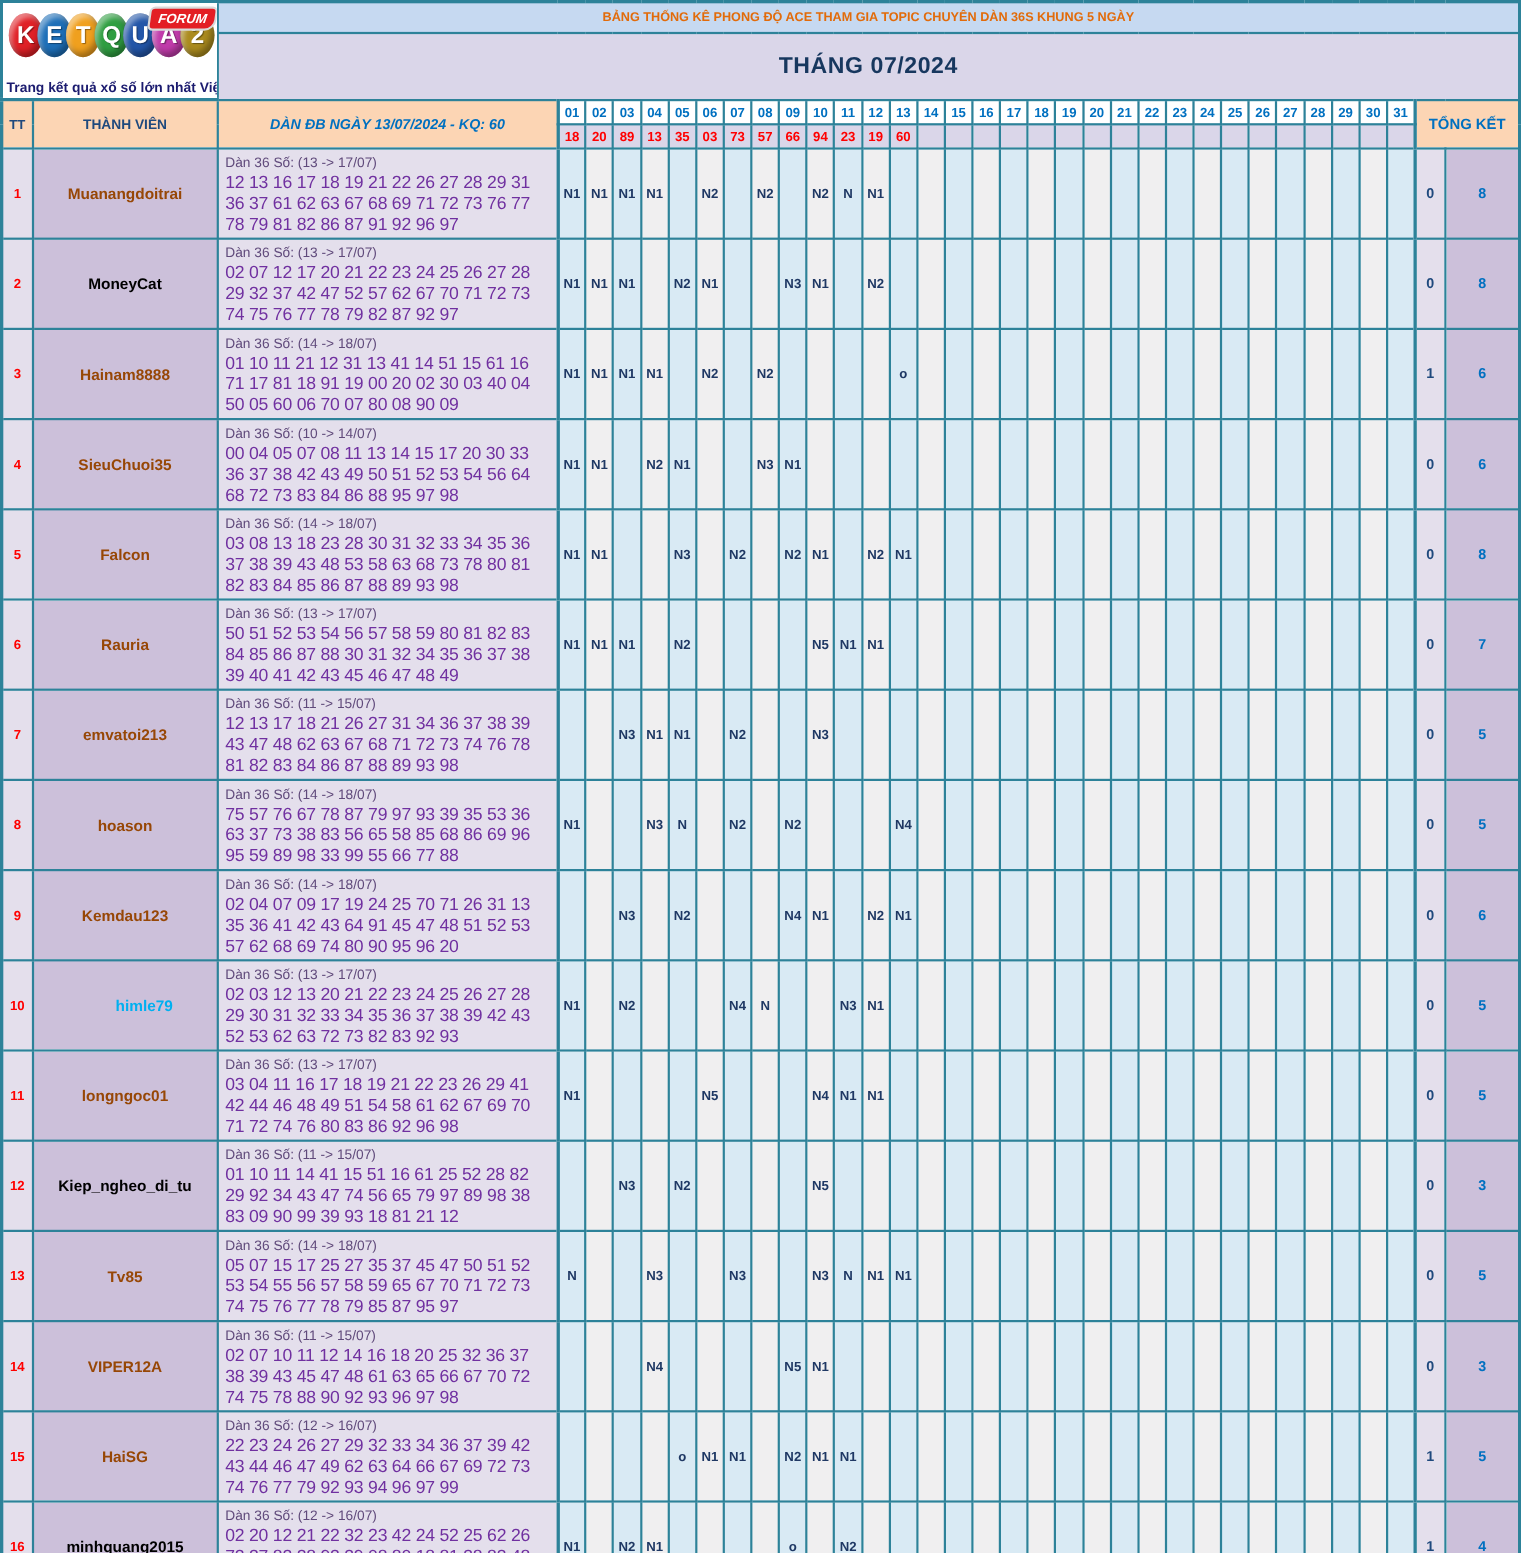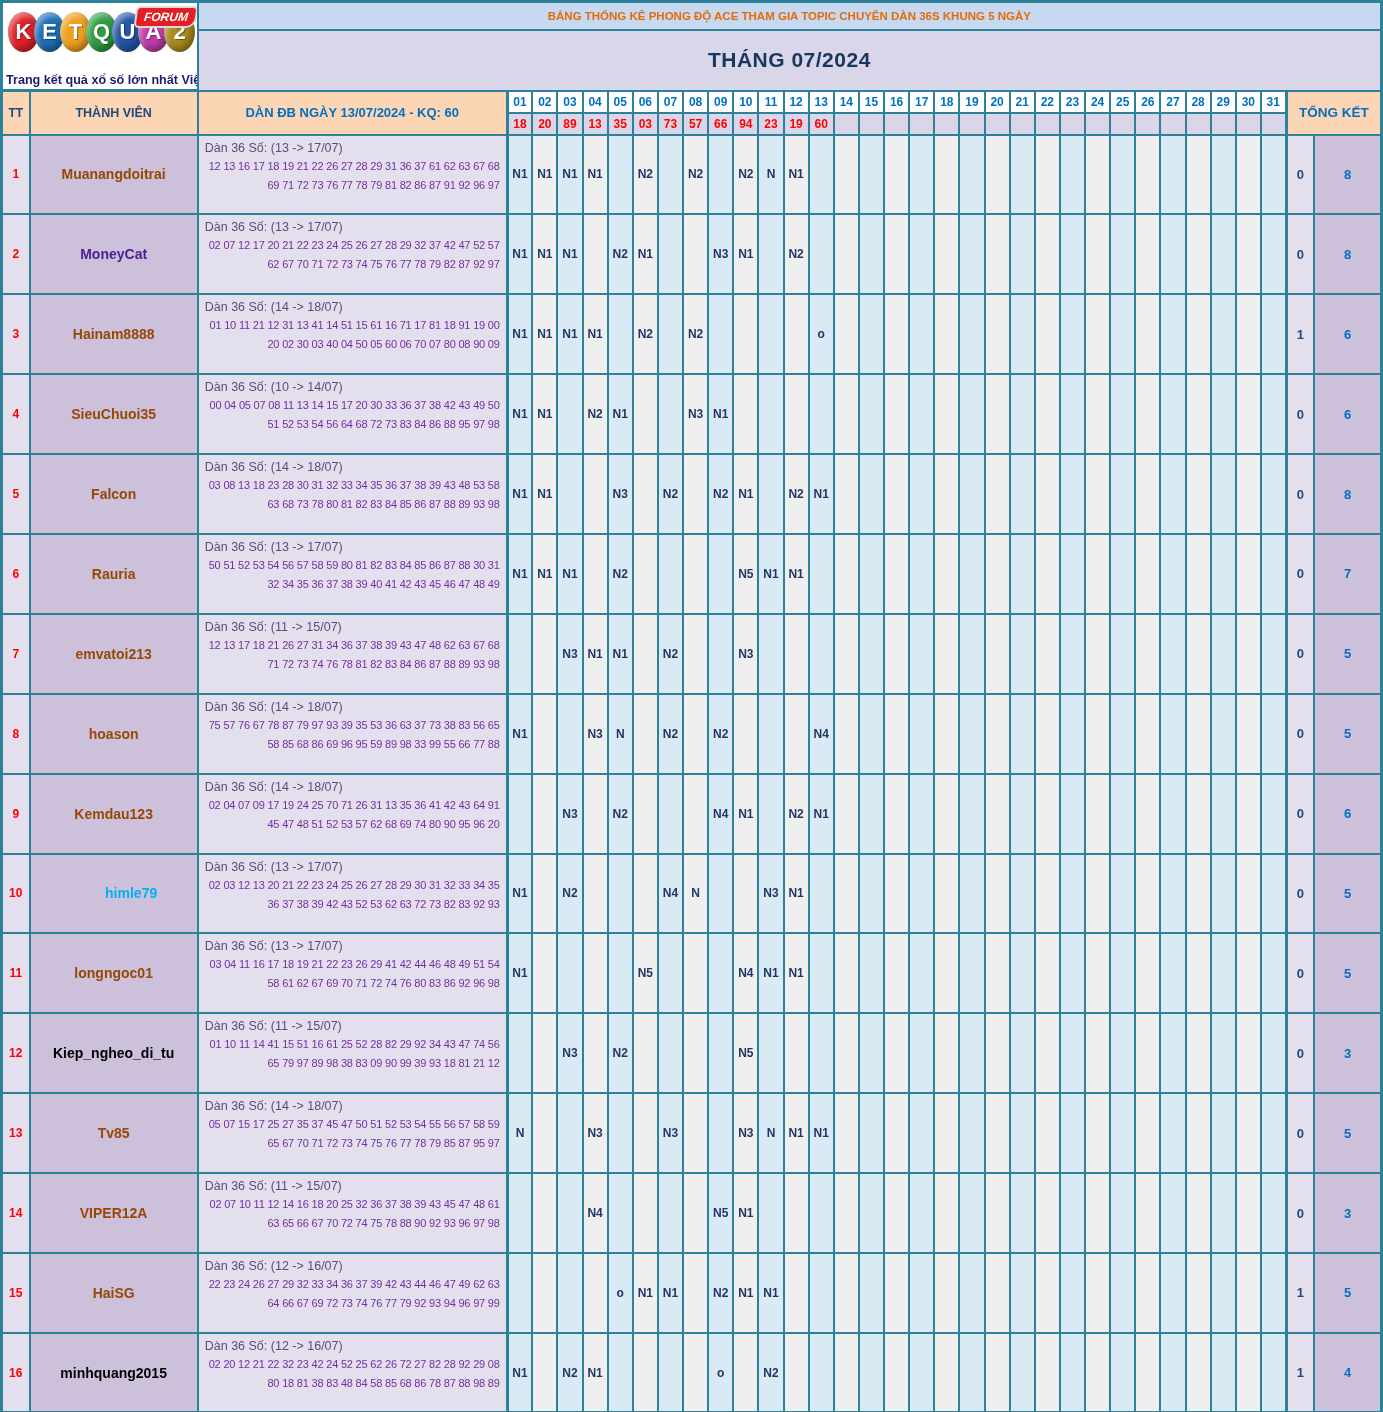--- a/index.html
+++ b/index.html
@@ -37,32 +37,32 @@
         font-weight:bold;font-size:12.6px;white-space:nowrap;}
 
   .banner-cell{background:var(--banner-bg);color:var(--banner-text);font-weight:bold;
         font-size:11.5px;text-align:center;}
   .month-cell{background:var(--month-bg);color:var(--month-text);font-weight:bold;
         font-size:21px;text-align:center;letter-spacing:.5px;}
 
   .h-tt,.h-member,.h-dan,.h-total{background:var(--header-bg);font-weight:bold;text-align:center;}
   .h-tt{color:var(--header-text-navy);font-size:12px;}
   .h-member{color:var(--header-text-navy);font-size:12.5px;}
-  .h-dan{color:var(--header-text-blue);font-size:13px;border-right:3px solid var(--border);}
+  .h-dan{color:var(--header-text-blue);font-size:13px;border-right:3px solid var(--border);font-style:italic;}
   .h-total{color:var(--header-text-blue);font-size:13.5px;border-left:3px solid var(--border);}
   .day-h{background:#ffffff;color:var(--day-header-text);font-weight:bold;font-size:12px;text-align:center;}
   .result-cell{background:var(--result-bg);color:var(--result-text);font-weight:bold;
         font-size:12px;text-align:center;}
 
   .tt-cell{background:var(--tt-bg);color:var(--tt-text);font-weight:bold;font-size:12px;text-align:center;}
   .member-cell{background:var(--member-bg);font-weight:bold;font-size:14px;text-align:center;}
   .dan-cell{background:var(--dan-bg);padding:3px 6px 2px 6px;vertical-align:top;
         border-right:3px solid var(--border);}
   .dan-title{color:var(--dan-title-color);font-size:12.5px;line-height:18px;}
-  .dan-numbers{color:var(--dan-number-color);font-size:11px;line-height:19px;letter-spacing:-0.2px;text-align:right;}
+  .dan-numbers{color:var(--dan-number-color);font-size:16px;line-height:19px;letter-spacing:-0.2px;}
   .mark-cell{font-weight:bold;font-size:12px;text-align:center;color:var(--mark-text);}
   .day-odd{background:var(--day-bg-odd);} .day-even{background:var(--day-bg-even);}
   .total-l{background:var(--tt-bg);color:var(--total-left-text);font-weight:bold;
         font-size:13px;text-align:center;border-left:3px solid var(--border);}
   .total-r{background:var(--member-bg);color:var(--total-right-text);font-weight:bold;
         font-size:13px;text-align:center;}
   table{border:3px solid var(--border);}
 </style>
 </head>
 <body>
@@ -228,21 +228,21 @@
         <td class="mark-cell day-odd"></td>
         <td class="mark-cell day-even"></td>
         <td class="mark-cell day-odd"></td>
         <td class="mark-cell day-even"></td>
         <td class="mark-cell day-odd"></td>
         <td class="total-l">0</td>
         <td class="total-r">8</td>
       </tr>
       <tr class="body-row">
         <td class="tt-cell">2</td>
-        <td class="member-cell" style="color: #4c1d95;">MoneyCat</td>
+        <td class="member-cell" style="color: #000000;">MoneyCat</td>
         <td class="dan-cell">
           <div class="dan-title">Dàn 36 Số: (13 -&gt; 17/07)</div>
           <div class="dan-numbers">02 07 12 17 20 21 22 23 24 25 26 27 28 29 32 37 42 47 52 57 62 67 70 71 72 73 74 75 76 77 78 79 82 87 92 97</div>
         </td>
         <td class="mark-cell day-odd">N1</td>
         <td class="mark-cell day-even">N1</td>
         <td class="mark-cell day-odd">N1</td>
         <td class="mark-cell day-even"></td>
         <td class="mark-cell day-odd">N2</td>
         <td class="mark-cell day-even">N1</td>

